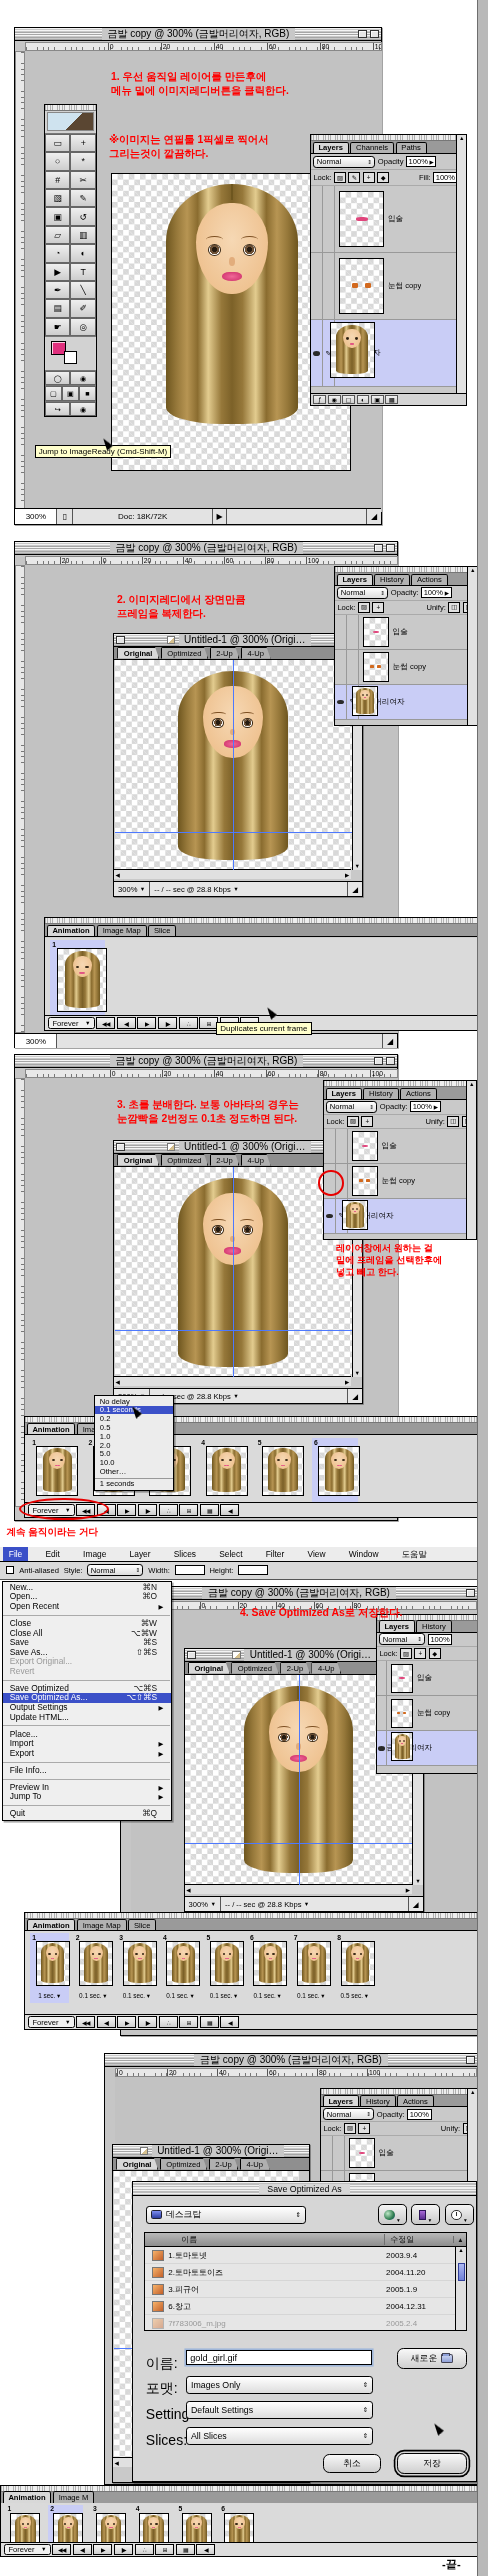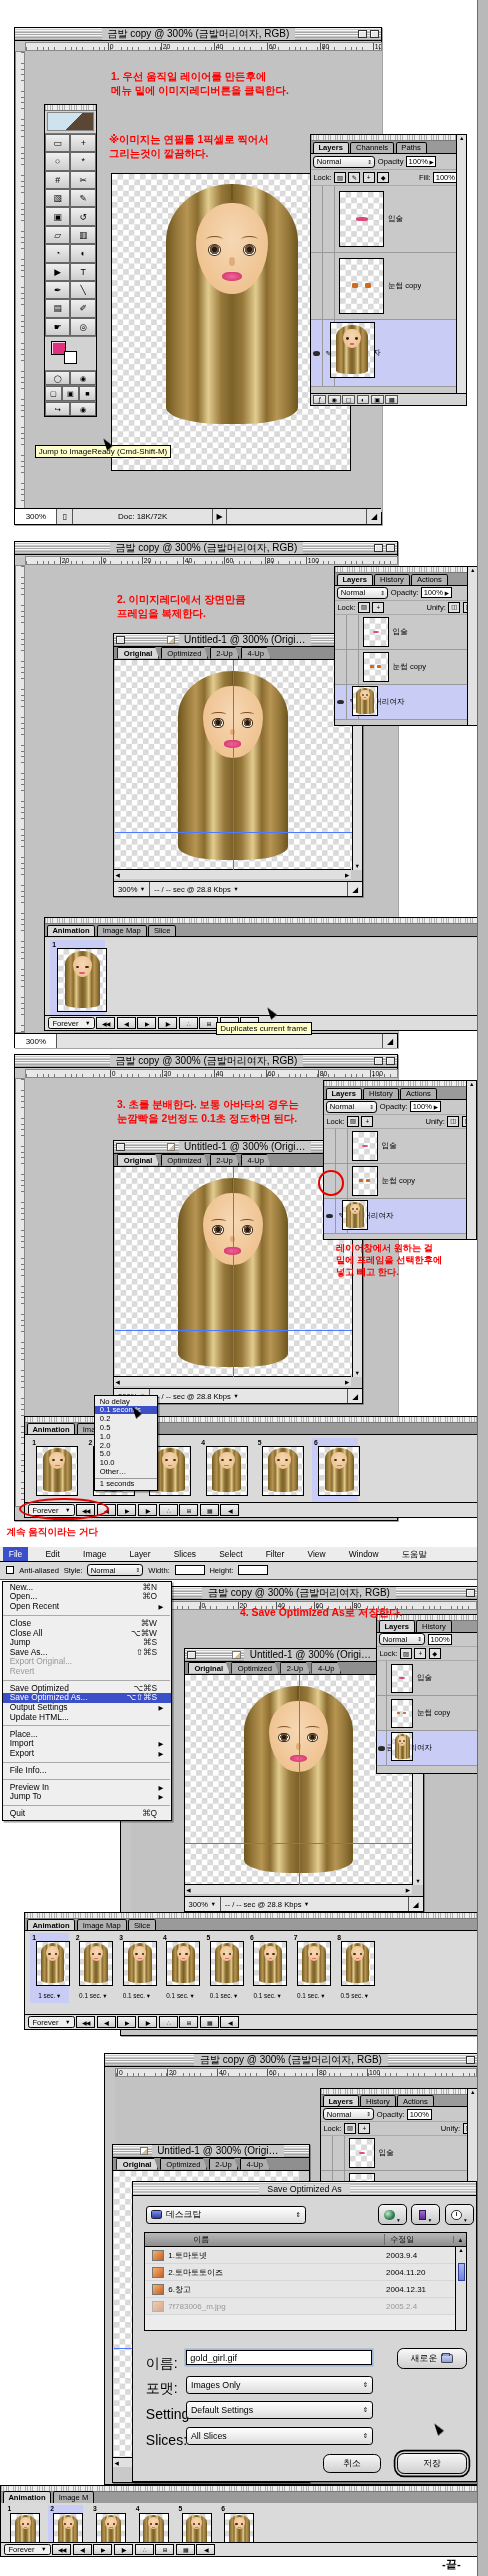--- a/index.html
+++ b/index.html
@@ -129,21 +129,21 @@
 .optbar{position:absolute;background:#d9d9d9;border-bottom:0.8px solid #555;display:flex;gap:4.8px;font-size:7.6px;align-items:center;padding:0 6.4px;z-index:27}
 .chk{width:8px;height:8px;border:0.8px solid #000;background:#fff;display:inline-block}
 .optfield{border:0.8px solid #000;background:#fff;width:30px;height:10.4px;display:inline-block}
 .menupanel{position:absolute;background:#efefef;border:0.8px solid #000;box-shadow:1.6px 1.6px 0 rgba(0,0,0,.35);z-index:40;font-size:8.4px;padding:0.8px 0;width:170px}
 .mi{display:flex;align-items:center;gap:6.4px;padding:0 7.2px;height:9.6px;line-height:9.6px;white-space:nowrap}
 .mi .lab{flex:1}
 .mi .sc{color:#111}
 .mi.sel{background:#3b50c8;color:#fff}.mi.sel .sc{color:#fff}
 .mi.gray{color:#999}.mi.gray .sc{color:#aaa}
 .mi.sep{height:0;border-top:0.8px solid #aaa;margin:3.2px 0.8px;padding:0}
-.popup{position:absolute;background:#ececec;border:0.8px solid #000;box-shadow:1.6px 1.6px 0 rgba(0,0,0,.35);z-index:42;font-size:7.6px;width:64px;padding:0.8px 0}
+.popup{position:absolute;background:#ececec;border:0.8px solid #000;box-shadow:1.6px 1.6px 0 rgba(0,0,0,.35);z-index:42;font-size:7.6px;width:80px;padding:0.8px 0}
 .pi{padding:0.8px 4.8px;white-space:nowrap;height:8.8px;line-height:8px}
 .pi.sel{background:#3b50c8;color:#fff}
 .pi.top_border{border-top:0.8px solid #999;margin-top:1.6px;padding-top:1.6px;height:11.2px}
 
 .toolbar{position:absolute;width:53px;background:#d2d2d2;border:0.8px solid #000;z-index:8}
 .tlogo{height:19px;margin:1.6px;border:0.8px solid #888;background:linear-gradient(135deg,#cfe3ef 0 55%,#5a4632 55%);}
 .tgrid{display:grid;grid-template-columns:1fr 1fr;border-top:0.8px solid #777}
 .tool{height:18.4px;border:0.8px solid #666;background:linear-gradient(#efefef,#cdcdcd);font-size:8.8px;display:flex;align-items:center;justify-content:center}
 .tcolors{position:relative;height:34px;border-top:0.8px solid #777}
 .fgsw{position:absolute;left:6.4px;top:4px;width:14.4px;height:14.4px;border:0.8px solid #000;box-shadow:0.8px 0.8px 0 #fff inset}
@@ -161,21 +161,21 @@
 .monicon{width:11.2px;height:8.8px;border:0.8px solid #223;background:linear-gradient(#7d8df0,#2c3ca0);border-radius:1.6px}
 .ibtn{position:absolute;width:29px;height:21px;border:0.8px solid #000;border-radius:4.8px;background:linear-gradient(#f4f4f4,#c9c9c9);
  display:flex;align-items:center;justify-content:center;gap:1.6px;font-size:8px}
 .ibtn .mini-ar{font-size:4.8px;align-self:flex-end;margin-bottom:1.6px}
 .globeicon{width:10.4px;height:10.4px;border-radius:50%;background:radial-gradient(circle at 35% 35%,#bfe8c8,#2e7d4f 60%,#1b4d7a)}
 .bookicon{width:7.2px;height:10.4px;background:linear-gradient(#a86ad6,#5b2d91);border:0.8px solid #2d1457}
 .clockicon{width:10.4px;height:10.4px;border-radius:50%;border:0.8px solid #333;background:#fff;position:relative}
 .clockicon:after{content:"";position:absolute;left:4px;top:1.6px;width:0.8px;height:4px;background:#333}
 .flist{position:absolute;border:0.8px solid #000;background:#ececec;overflow:hidden}
 .fhead{display:flex;height:14.4px;background:linear-gradient(#b9b9b9,#8d8d8d);border-bottom:0.8px solid #000;font-size:8px;align-items:center;color:#111}
-.fh-name{flex:1;padding-left:48px}
+.fh-name{flex:1;padding-left:36px}
 .fh-date{width:69px;border-left:0.8px solid #6f6f6f;padding-left:4.8px}
 .fh-sort{width:12.8px;border-left:0.8px solid #6f6f6f;text-align:center;font-size:6.4px}
 .frowlist{position:absolute;left:0;right:11.2px;top:14.4px;bottom:0}
 .frow{display:flex;align-items:center;height:17px;font-size:8px;border-bottom:0.8px solid #d6d6d6;background:#e6e6e6}
 .frow .ficon{width:11.2px;height:11.2px;margin:0 4.8px 0 7.2px;border:0.8px solid #777;background:linear-gradient(135deg,#f7b36a,#c25f2a);flex:0 0 auto}
 .frow .fname{flex:1;white-space:nowrap;overflow:hidden}
 .frow .fdate{width:69px}
 .frow.gray{color:#999}.frow.gray .ficon{opacity:.45}
 .fvscroll{position:absolute;right:0;top:14.4px;bottom:0;width:11.2px;border-left:0.8px solid #000;background:#e0e0e0;font-size:5.6px;text-align:center}
 .fvthumb{margin:9.6px 1.6px 0 1.6px;height:17.6px;background:linear-gradient(#aeb9f2,#6f80d8);border:0.8px solid #33409a}
@@ -1133,21 +1133,21 @@
       <span class="lab">Close</span>
       <span class="sc">⌘W</span>
       <span class="arr" style="font-size:6.4px"></span>
     </div>
       <div class="mi">
       <span class="lab">Close All</span>
       <span class="sc">⌥⌘W</span>
       <span class="arr" style="font-size:6.4px"></span>
     </div>
       <div class="mi">
-      <span class="lab">Jump</span>
+      <span class="lab">Save</span>
       <span class="sc">⌘S</span>
       <span class="arr" style="font-size:6.4px"></span>
     </div>
       <div class="mi">
       <span class="lab">Save As...</span>
       <span class="sc">⇧⌘S</span>
       <span class="arr" style="font-size:6.4px"></span>
     </div>
       <div class="mi gray">
       <span class="lab">Export Original...</span>
@@ -1524,20 +1524,25 @@
           <span class="fname">1.토마토넷</span>
           <span class="fdate">2003.9.4</span>
         </div>
           <div class="frow">
           <span class="ficon"></span>
           <span class="fname">2.토마토토이즈</span>
           <span class="fdate">2004.11.20</span>
         </div>
           <div class="frow">
           <span class="ficon"></span>
+          <span class="fname">3.피규어</span>
+          <span class="fdate">2005.1.9</span>
+        </div>
+          <div class="frow">
+          <span class="ficon"></span>
           <span class="fname">6.창고</span>
           <span class="fdate">2004.12.31</span>
         </div>
           <div class="frow gray">
           <span class="ficon"></span>
           <span class="fname">7f783006_m.jpg</span>
           <span class="fdate">2005.2.4</span>
         </div>
         </div>
       <div class="fvscroll">▲<div class="fvthumb"></div></div>

